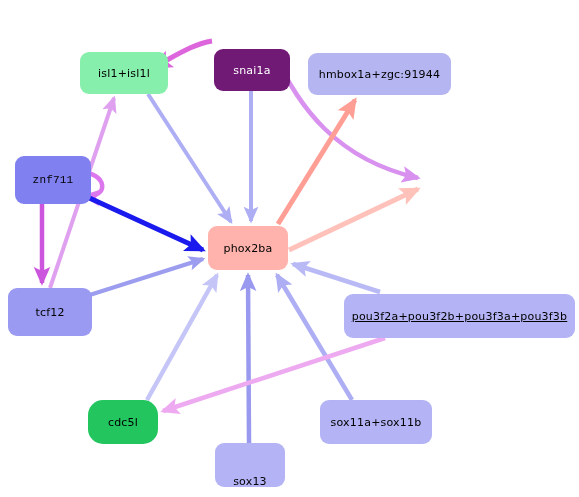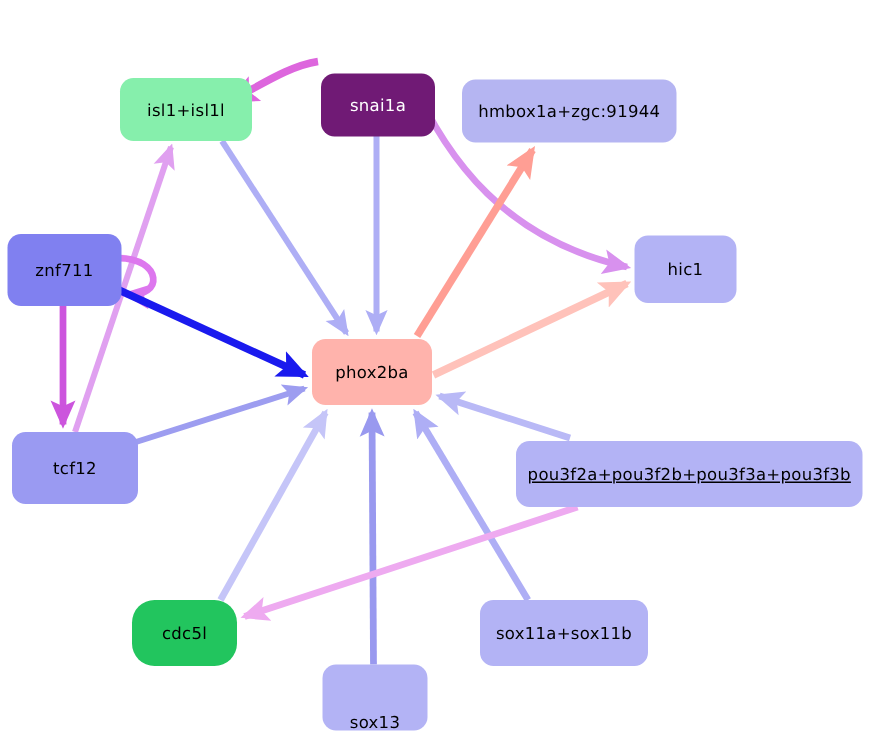--- a/index.html
+++ b/index.html
@@ -110,24 +110,21 @@
     </svg>
 <div class="node" style="left: 214px; top: 10px; width: 76px; height: 42px; background: #701a75; color: rgb(255, 255, 255); margin-top: 39px;">
       <span class="node-label">snai1a</span>
     </div>
     <div class="node" style="left: 80px; top: 52px; width: 88px; height: 42px; background: #86efac; color: rgb(0, 0, 0);">
       <span class="node-label">isl1+isl1l</span>
     </div>
     <div class="node" style="left: 308px; top: 53px; width: 143px; height: 42px; background: rgb(181, 181, 242); color: rgb(0, 0, 0); text-align: right;">
       <span class="node-label">hmbox1a+zgc:91944</span>
     </div>
-    <div class="node" style="left: 423px; top: 157px; width: 68px; height: 45px; background: rgb(179, 179, 245); color: rgb(0, 0, 0);">
-      <span class="node-label">hic1</span>
-    </div>
-    <div class="node" style="left: 5px; top: 156px; width: 76px; height: 48px; background: rgb(128, 128, 240); color: rgb(0, 0, 0);">
+    <div class="node" style="left: 15px; top: 156px; width: 76px; height: 48px; background: rgb(128, 128, 240); color: rgb(0, 0, 0); font-family: Liberation Mono, monospace;">
       <span class="node-label">znf711</span>
     </div>
     <div class="node" style="left: 208px; top: 226px; width: 80px; height: 44px; background: rgb(255, 179, 172); color: rgb(0, 0, 0);">
       <span class="node-label">phox2ba</span>
     </div>
     <div class="node" style="left: 8px; top: 288px; width: 84px; height: 48px; background: rgb(154, 154, 242); color: rgb(0, 0, 0);">
       <span class="node-label">tcf12</span>
     </div>
     <div class="node" style="left: 344px; top: 294px; width: 231px; height: 44px; background: rgb(179, 179, 245); color: rgb(0, 0, 0); text-decoration: underline;">
       <span class="node-label">pou3f2a+pou3f2b+pou3f3a+pou3f3b</span>

